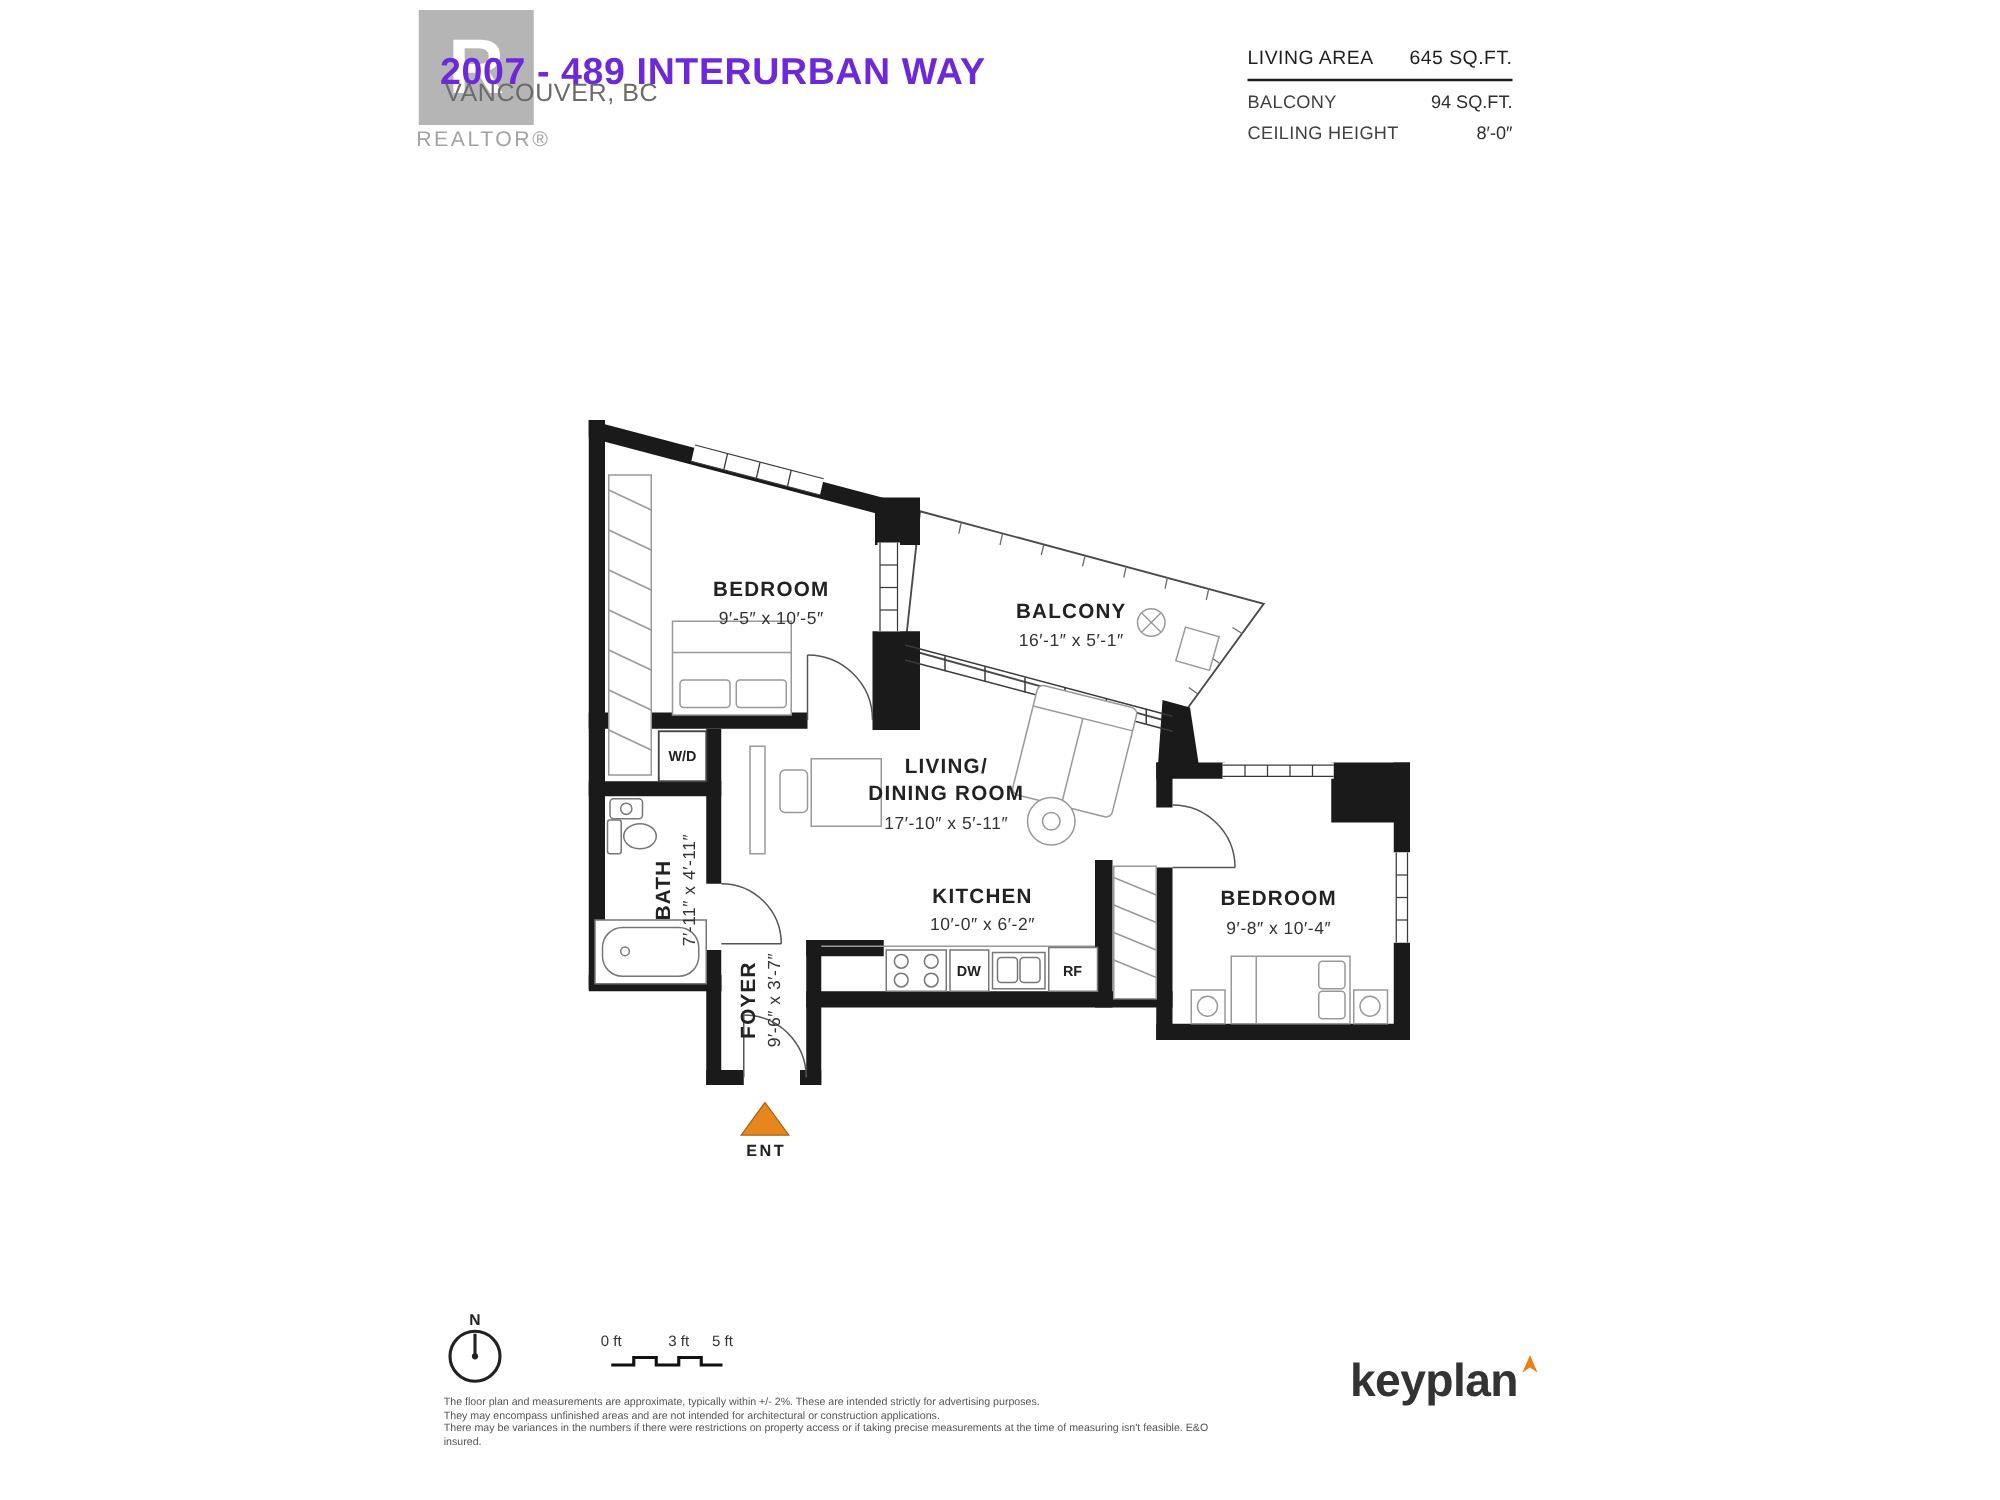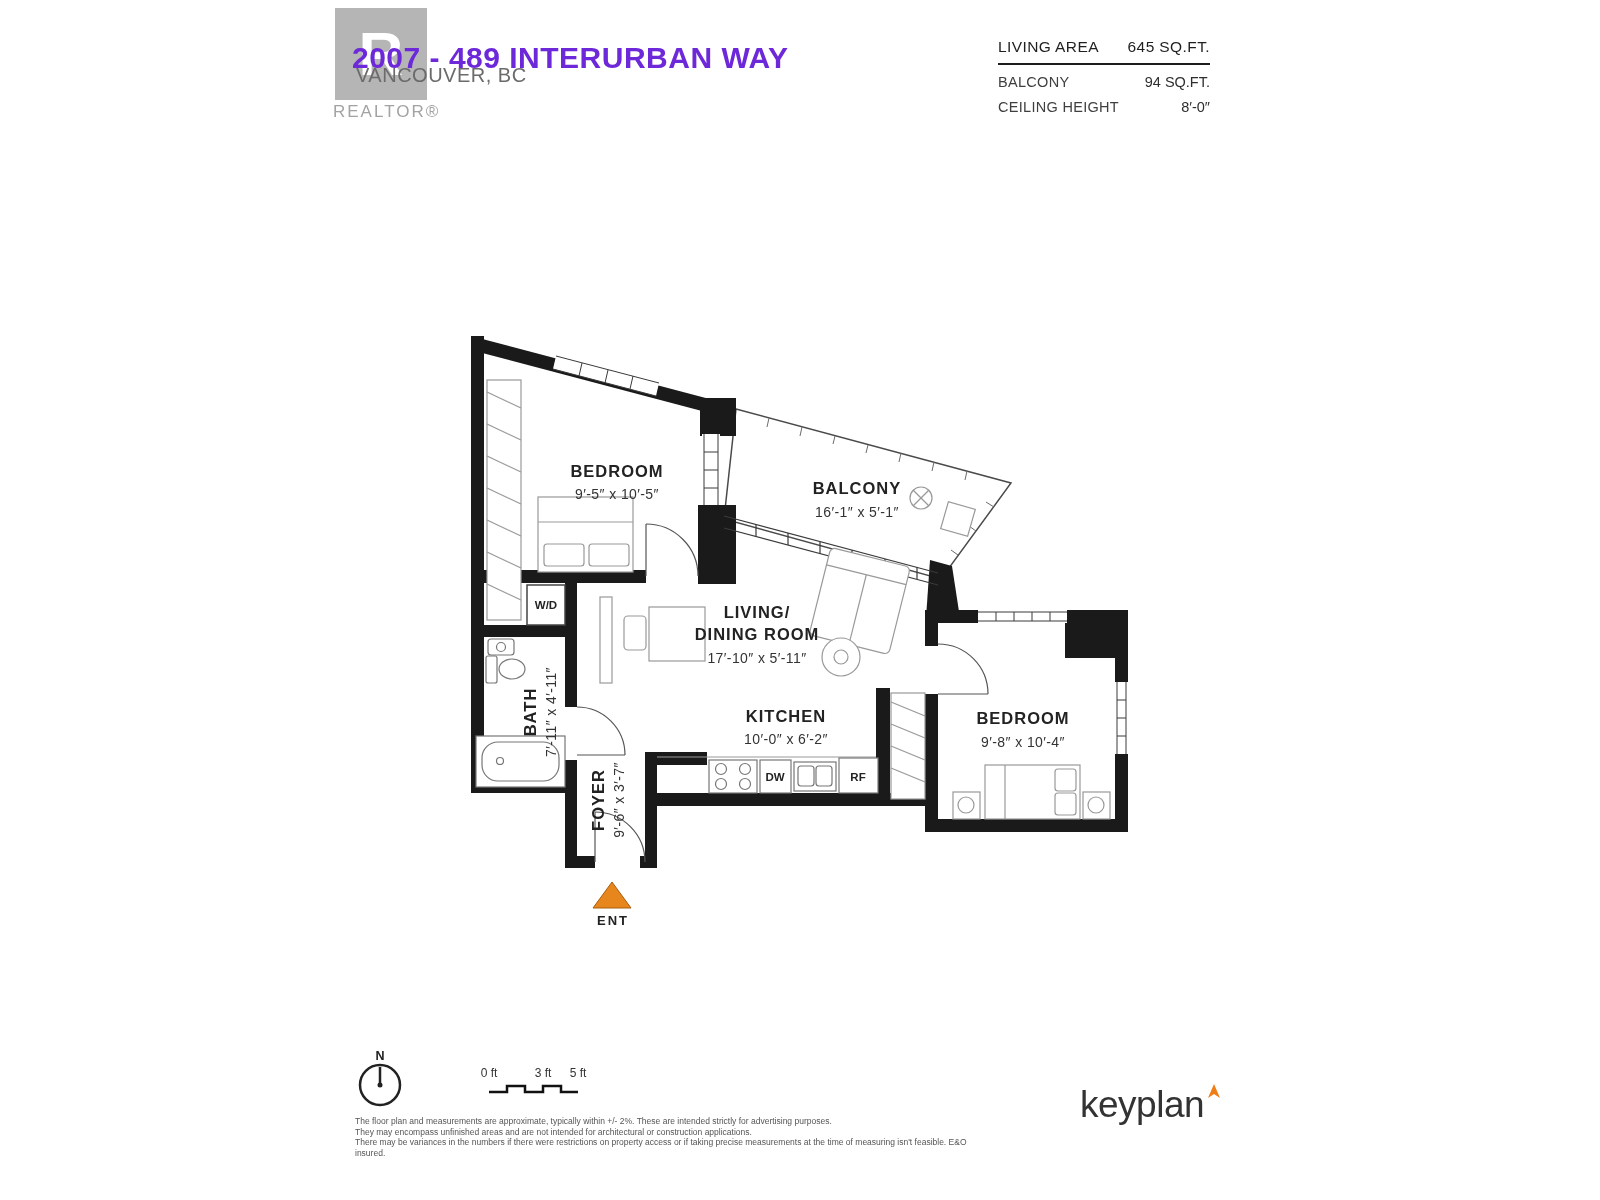--- a/index.html
+++ b/index.html
@@ -33,21 +33,21 @@
   .room-dims{font-size:14px;font-weight:500;letter-spacing:.4px;fill:#333;text-anchor:middle;}
   .small-label{font-size:11.5px;font-weight:600;fill:#222;text-anchor:middle;}
   .ent-label{font-size:13px;font-weight:700;letter-spacing:2px;fill:#222;text-anchor:middle;}
   .scale-text{font-size:12px;font-weight:500;fill:#333;text-anchor:middle;}
   .compass-n{font-size:12.5px;font-weight:600;fill:#222;text-anchor:middle;}
 
   
   .disclaimer{position:absolute;left:355px;top:1116px;width:640px;font-size:8.5px;
               line-height:10.5px;color:#555;}
   .keyplan{position:absolute;left:1080px;top:1086px;display:flex;align-items:flex-start;z-index:2;}
-  .keyplan-text{font-size:37px;font-weight:400;color:#333;letter-spacing:-.5px;line-height:1;}
+  .keyplan-text{font-size:37px;font-weight:700;color:#333;letter-spacing:-.5px;line-height:1;}
   .keyplan-mark{margin-left:2px;margin-top:-2px;}
 </style>
 </head>
 <body>
 
 <div id="page">
 
   <div class="logo-box">
     <span class="logo-letter">R</span>
   </div>

